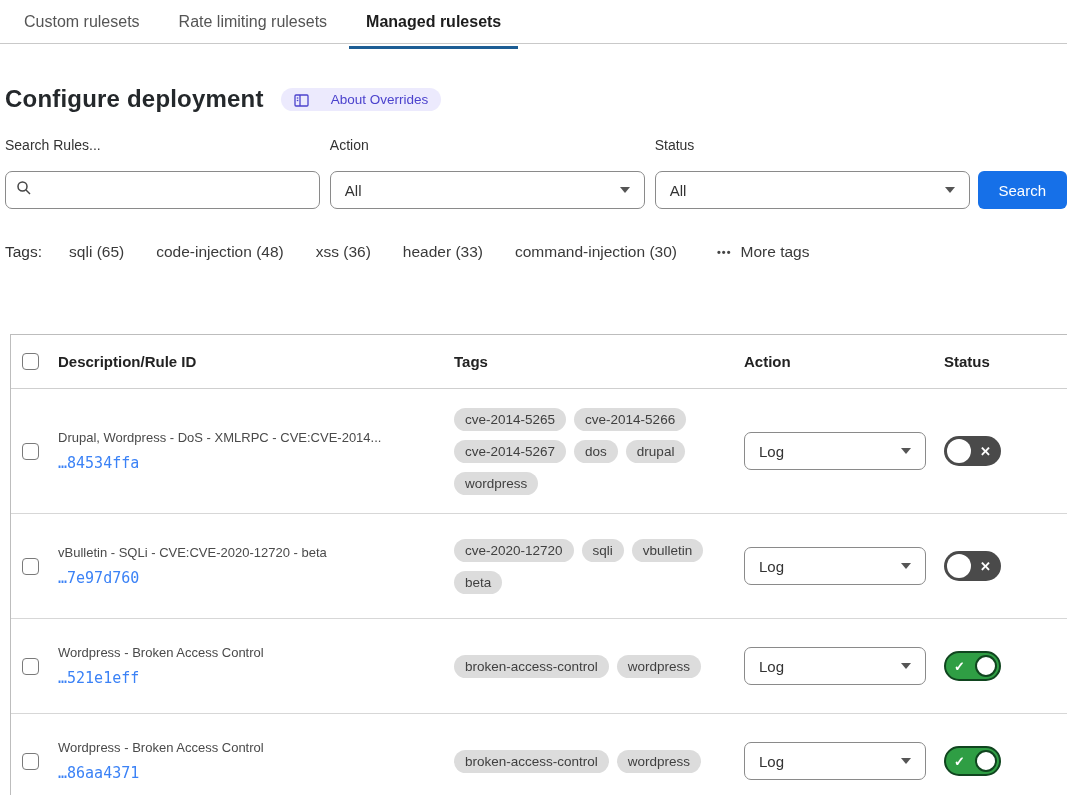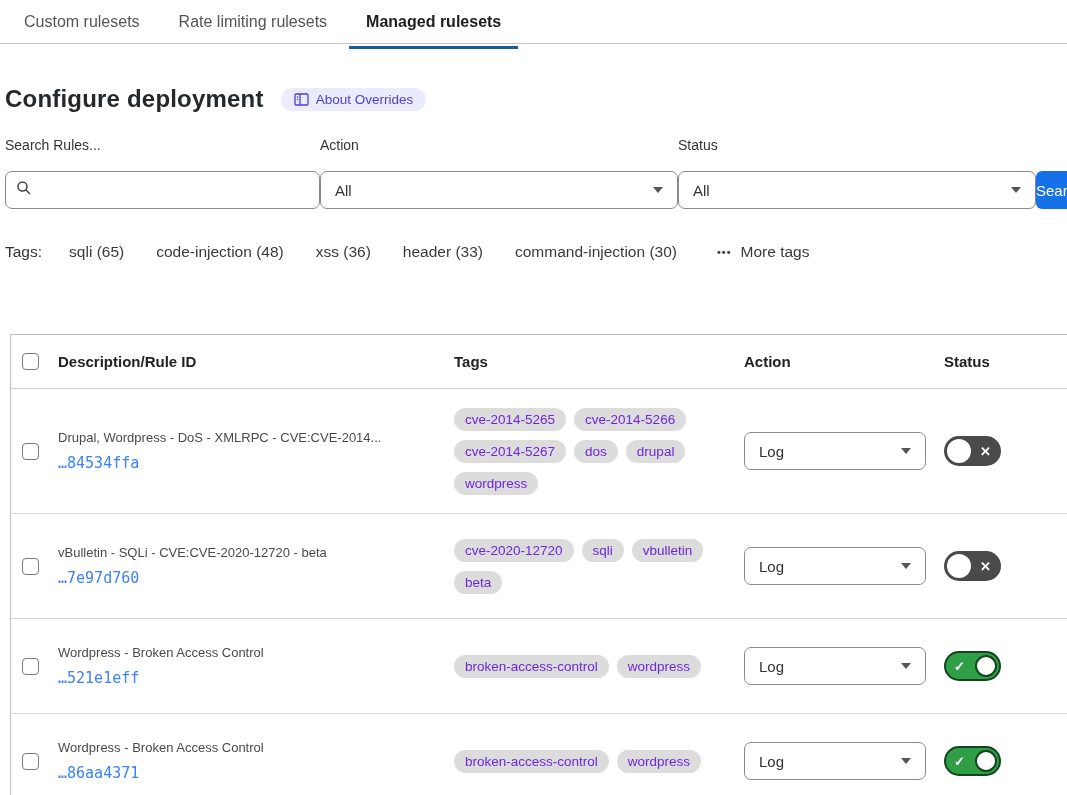--- a/index.html
+++ b/index.html
@@ -13,34 +13,34 @@
     height:52px; display:flex; align-items:center; cursor:pointer; white-space:nowrap; }
   .tab.active { color:#1d1d1d; font-weight:bold; }
   .tab.active::after { content:""; position:absolute; left:-17px; right:-17px;
     bottom:-1px; height:3px; background:#1c5d94; }
 
   
   .content { padding:0 0 0 5px; }
 
   .headrow { margin-top:41px; display:flex; align-items:center; }
   .page-title { font-size:24px; font-weight:bold; color:#24282b; letter-spacing:.2px; }
-  .about-badge { margin-left:17px; display:inline-flex; align-items:center; gap:7px;
+  .about-badge { margin-left:17px; display:inline-flex; align-items:flex-end; gap:22px;
     background:#eceafd; color:#4b42cd; font-size:13.5px; padding:4px 13px;
     border-radius:14px; cursor:pointer; }
   .about-badge svg { display:block; }
 
   
   .filters { margin-top:24px; display:flex; align-items:flex-end; }
   .fgroup { display:flex; flex-direction:column; }
   .flabel { font-size:14px; color:#333; margin-bottom:18px; }
   .search-box { width:315px; height:38px; border:1px solid #8a8a8a; border-radius:7px;
     display:flex; align-items:center; padding:0 10px; background:#fff; }
   .search-box input { border:none; outline:none; flex:1; font-size:15px;
     font-family:"Liberation Sans", sans-serif; margin-left:8px; background:transparent; }
-  .selectbox { width:358px; height:38px; border:1px solid #8a8a8a; border-radius:7px;
+  .selectbox { width:315px; height:38px; border:1px solid #8a8a8a; border-radius:7px;
     display:flex; align-items:center; justify-content:space-between;
     padding:0 14px; font-size:15px; color:#333; background:#fff; cursor:pointer; }
   .chev { width:0; height:0; border-left:5px solid transparent; border-right:5px solid transparent;
     border-top:6px solid #555; }
   .gap10 { width:10px; } .gap8 { width:8px; }
   .btn-search { width:91px; height:38px; background:#1670e8; color:#fff; border:none;
     border-radius:6px; font-size:15px; font-family:"Liberation Sans", sans-serif; cursor:pointer; }
 
   
   .tagsbar { margin-top:34px; display:flex; align-items:center; font-size:15.5px; }
@@ -55,21 +55,21 @@
     border:1px solid #bdbdbd; border-bottom:none; }
   .trow { display:grid; grid-template-columns:47px 396px 290px 200px 1fr;
     align-items:center; border-bottom:1px solid #d7d7d7; }
   .thead { height:54px; font-weight:bold; font-size:15px; color:#222; border-bottom:1px solid #cfcfcf; }
   .cb { width:17px; height:17px; border:1.5px solid #7a7a7a; border-radius:4px;
     background:#fff; margin-left:11px; cursor:pointer; }
   .cell-desc { padding-right:20px; }
   .desc-line { font-size:13px; color:#4a4a4a; }
   .rid-line { font-family:"DejaVu Sans Mono", monospace; font-size:15px; color:#3b82f6; margin-top:9px; }
   .cell-tags { display:flex; flex-wrap:wrap; gap:9px 8px; padding-right:24px; align-items:center; }
-  .pill { background:#dcdcdc; color:#6d28d9; font-size:13.5px; padding:4px 11px;
+  .pill { background:#dcdcdc; color:#404040; font-size:13.5px; padding:4px 11px;
     border-radius:12px; white-space:nowrap; }
   .row-select { width:182px; height:38px; border:1px solid #8a8a8a; border-radius:7px;
     display:flex; align-items:center; justify-content:space-between; padding:0 14px;
     font-size:15px; color:#333; background:#fff; cursor:pointer; }
   .trow:nth-child(2){ height:125px; } .trow:nth-child(3){ height:105px; }
   .trow:nth-child(4){ height:95px; }  .trow:nth-child(5){ height:95px; }
 
   
   .toggle { position:relative; width:57px; height:30px; border-radius:16px; cursor:pointer; }
   .toggle .t-knob { position:absolute; background:#fff; border-radius:50%; }

